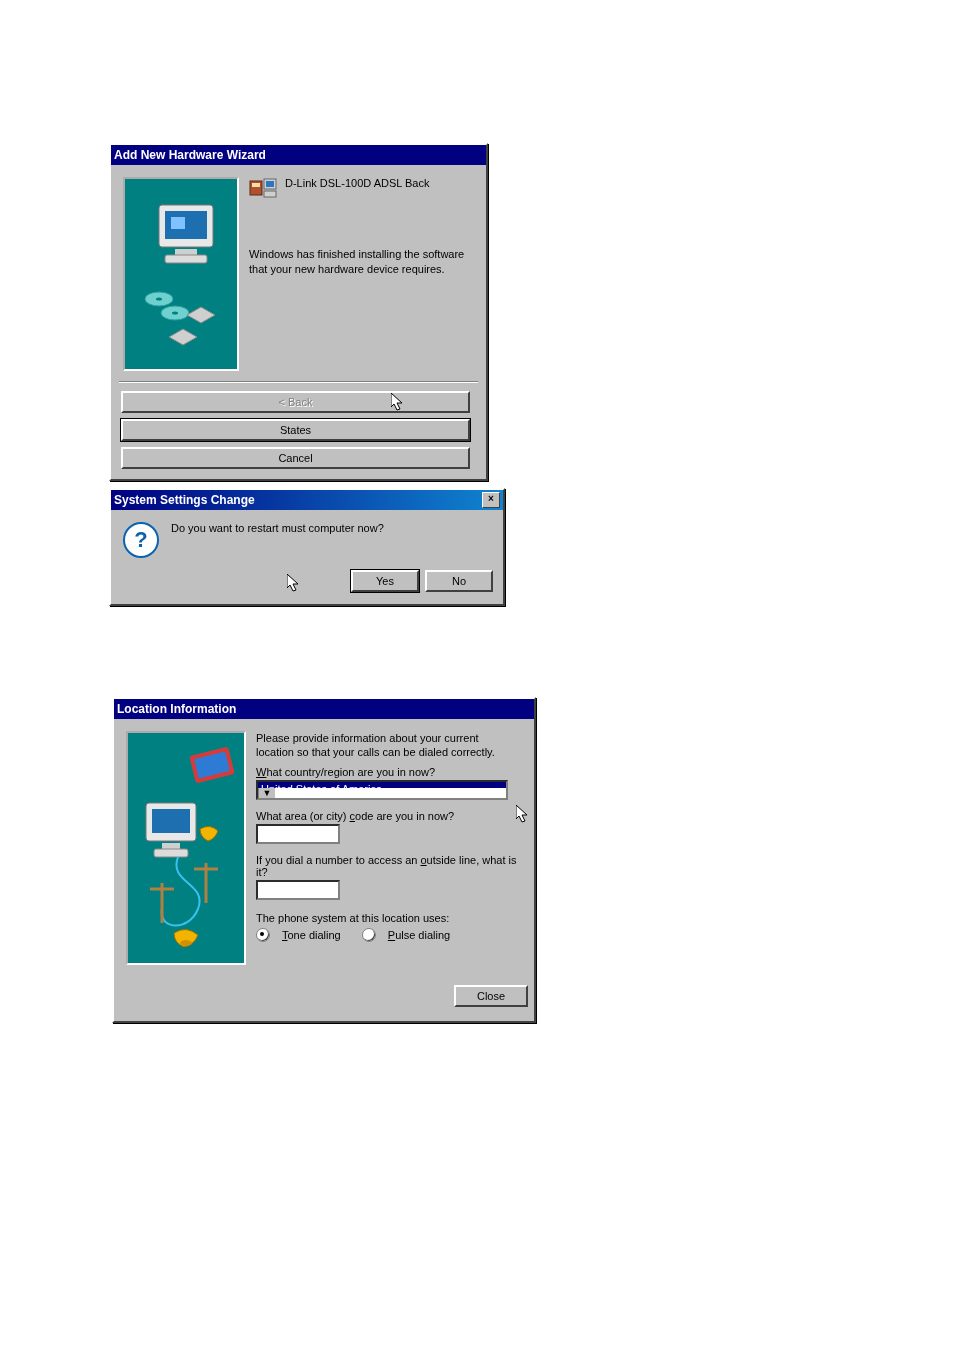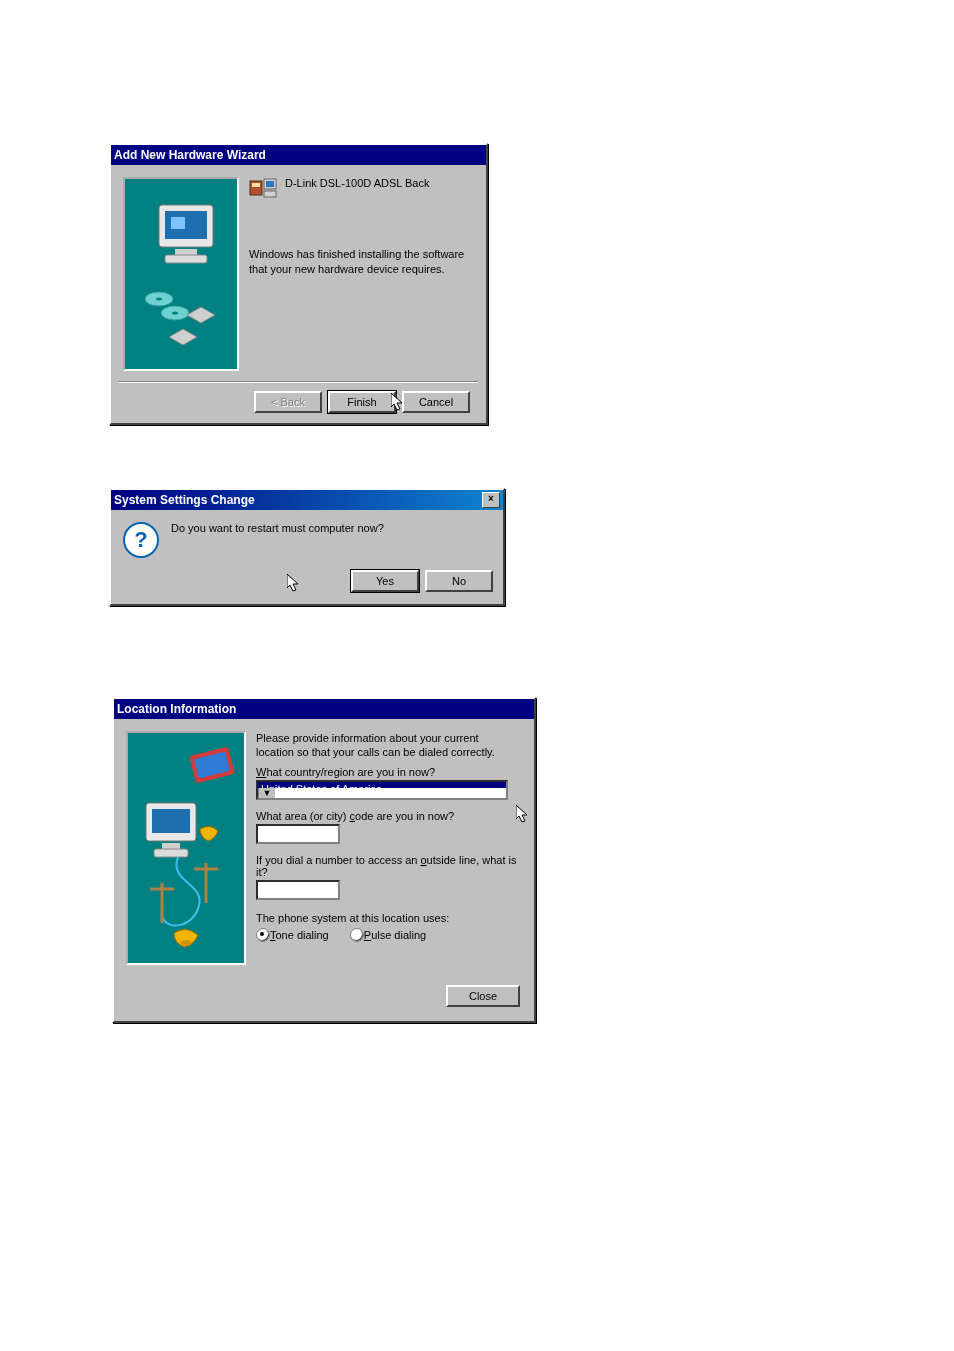--- a/index.html
+++ b/index.html
@@ -108,21 +108,21 @@
     overflow: hidden;
     white-space: nowrap;
   }
   .combo .drop {
     width: 16px;
     background: #c0c0c0;
     border-left: 1px solid #808080;
     display: flex; align-items:center; justify-content:center;
     font-size: 9px;
   }
-  .radio { display:inline-flex; align-items:center; gap:0; margin-right: 18px; }
+  .radio { display:inline-flex; align-items:center; gap:12px; margin-right: 18px; }
   .radio .dot {
     width: 12px; height: 12px; border-radius: 50%;
     background:#fff; border:1px solid #808080; box-shadow: inset -1px -1px 0 #404040, inset 1px 1px 0 #fff;
     position: relative;
   }
   .radio .dot.checked::after {
     content:""; position:absolute; left:3px; top:3px; width:4px; height:4px; border-radius:50%; background:#000;
   }
 
   
@@ -183,23 +183,23 @@
               <rect x="15" y="14" width="12" height="6" fill="#d0d0d0" stroke="#666"></rect>
             </svg>
           </span>
           <span>D-Link DSL-100D ADSL Back</span>
         </div>
         <div style="height:44px;"></div>
         <div style="max-width:220px; line-height:1.35;">Windows has finished installing the software that your new hardware device requires.</div>
       </div>
     </div>
     <div style="border-top:1px solid #808080; border-bottom:1px solid #fff; margin:4px 8px 0 8px;"></div>
-    <div class="btnrow" style="padding-right:16px;">
+    <div class="btnrow" style="padding-right:16px;flex-direction:column;">
       <button class="btn disabled">&lt; Back</button>
-      <button class="btn default" style="position:relative;">Finish</button>
+      <button class="btn default" style="position:relative;">States</button>
       <button class="btn">Cancel</button>
     </div>
 
     <svg class="cursor" style="left:280px; top:248px;" viewBox="0 0 14 20">
       <polygon points="0,0 0,14 3,11 6,17 9,16 6,10 11,10" fill="#fff" stroke="#000"></polygon>
     </svg>
   </div>
 
   <div class="win" style="left:109px; top:488px; width:392px;">
     <div class="titlebar">
@@ -285,18 +285,18 @@
             <span class="dot checked"></span>
             <span><span style="text-decoration:underline;">T</span>one dialing</span>
           </label>
           <label class="radio">
             <span class="dot"></span>
             <span><span style="text-decoration:underline;">P</span>ulse dialing</span>
           </label>
         </div>
       </div>
     </div>
-    <div class="btnrow" style="padding:16px 14px 14px 14px;justify-content:flex-end;">
+    <div class="btnrow" style="padding:16px 6px 14px 14px;justify-content:flex-end;">
       <button class="btn" style="min-width:74px;">Close</button>
     </div>
   </div>
 
 </div>
 
 </body></html>

